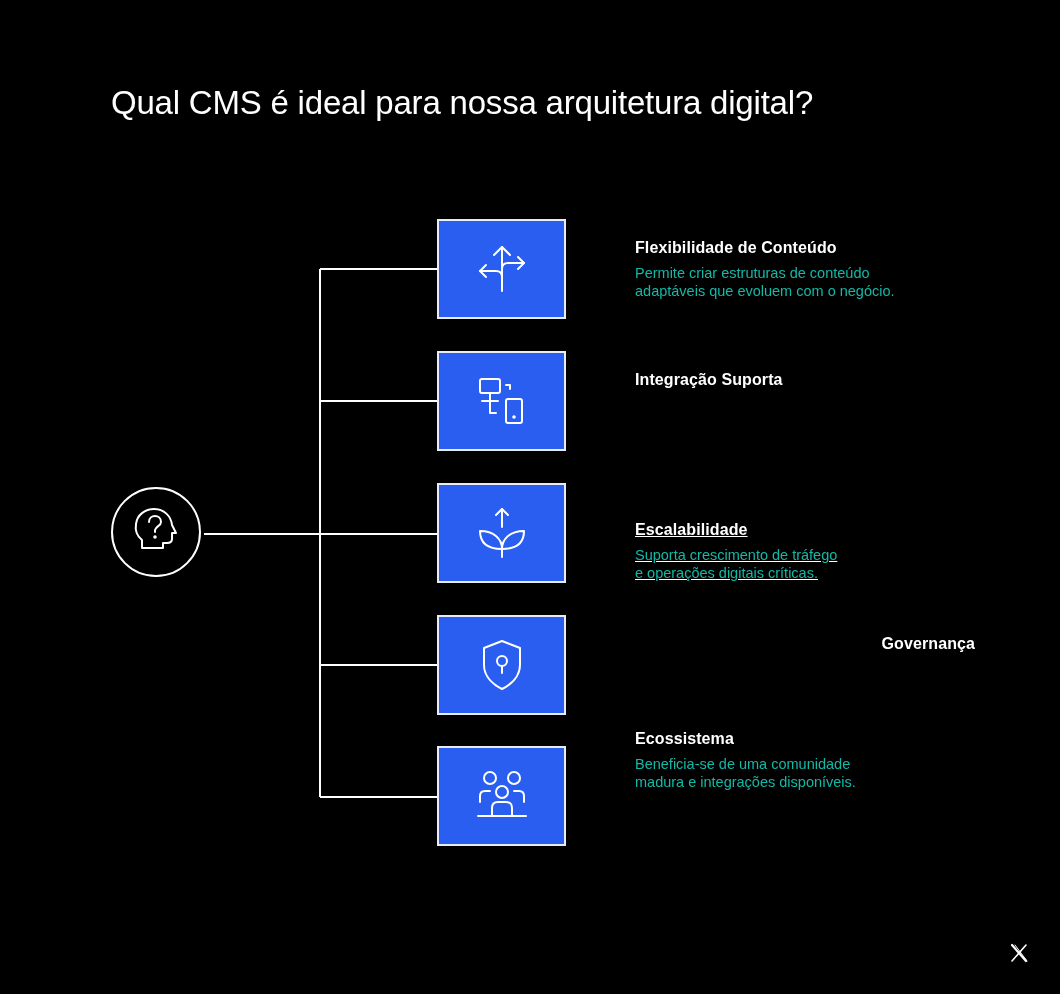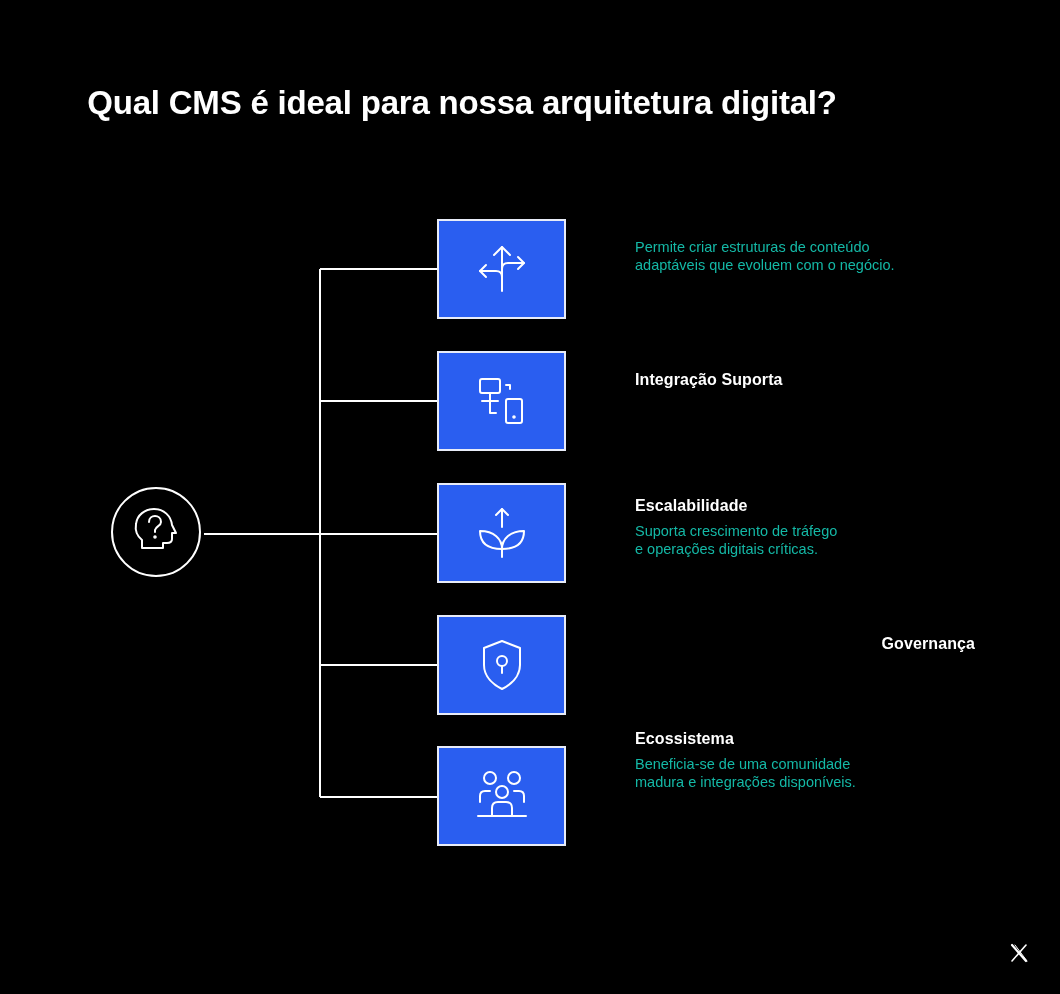--- a/index.html
+++ b/index.html
@@ -15,21 +15,21 @@
       font-family: "Liberation Sans", "DejaVu Sans", sans-serif;
       color: #ffffff;
     }
     .title {
       position: absolute;
       left: 0;
       top: 84px;
       width: 924px;
       text-align: center;
       font-size: 33px;
-      font-weight: 700;
+      font-weight: 400;
       letter-spacing: -0.2px;
       color: #ffffff;
     }
     .connectors {
       position: absolute;
       left: 0;
       top: 0;
       width: 1060px;
       height: 994px;
       pointer-events: none;
@@ -118,20 +118,21 @@
   <svg viewBox="0 0 60 60" fill="none" stroke="#ffffff" stroke-width="2" stroke-linecap="round" stroke-linejoin="round">
     <path d="M30 52 V8"></path>
     <path d="M22 16 L30 8 L38 16"></path>
     <path d="M30 30 C30 26 32 24 36 24 H52"></path>
     <path d="M46 18 L52 24 L46 30"></path>
     <path d="M30 38 C30 34 28 32 24 32 H8"></path>
     <path d="M14 26 L8 32 L14 38"></path>
   </svg>
 </div>
 <div class="item-text" style="top:238px;">
+  <div class="item-title">Flexibilidade de Conteúdo</div>
   <div class="item-desc">Permite criar estruturas de conteúdo
 adaptáveis que evoluem com o negócio.</div>
 </div>
 
 <div class="box" style="top:351px;">
   <svg viewBox="0 0 60 60" fill="none" stroke="#ffffff" stroke-width="2" stroke-linecap="round" stroke-linejoin="round">
     <rect x="8" y="8" width="20" height="14" rx="2"></rect>
     <path d="M18 22 V30"></path>
     <path d="M10 30 H26"></path>
     <path d="M18 30 V42 H24"></path>
@@ -146,21 +147,21 @@
 
 <div class="box" style="top:483px;">
   <svg viewBox="0 0 60 60" fill="none" stroke="#ffffff" stroke-width="2" stroke-linecap="round" stroke-linejoin="round">
     <path d="M30 6 V24"></path>
     <path d="M24 12 L30 6 L36 12"></path>
     <path d="M30 54 V46"></path>
     <path d="M30 46 C30 36 22 28 8 28 C8 40 16 46 30 46 Z"></path>
     <path d="M30 46 C30 36 38 28 52 28 C52 40 44 46 30 46 Z"></path>
   </svg>
 </div>
-<div class="item-text" style="top:496px;">
+<div class="item-text" style="top:520px;text-decoration:underline;">
   <div class="item-title">Escalabilidade</div>
   <div class="item-desc">Suporta crescimento de tráfego
 e operações digitais críticas.</div>
 </div>
 
 <div class="box" style="top:615px;">
   <svg viewBox="0 0 60 60" fill="none" stroke="#ffffff" stroke-width="2" stroke-linecap="round" stroke-linejoin="round">
     <path d="M30 6 L48 13 V30 C48 42 38 50 30 54 C22 50 12 42 12 30 V13 Z"></path>
     <circle cx="30" cy="26" r="5"></circle>
     <path d="M30 31 V38"></path>

